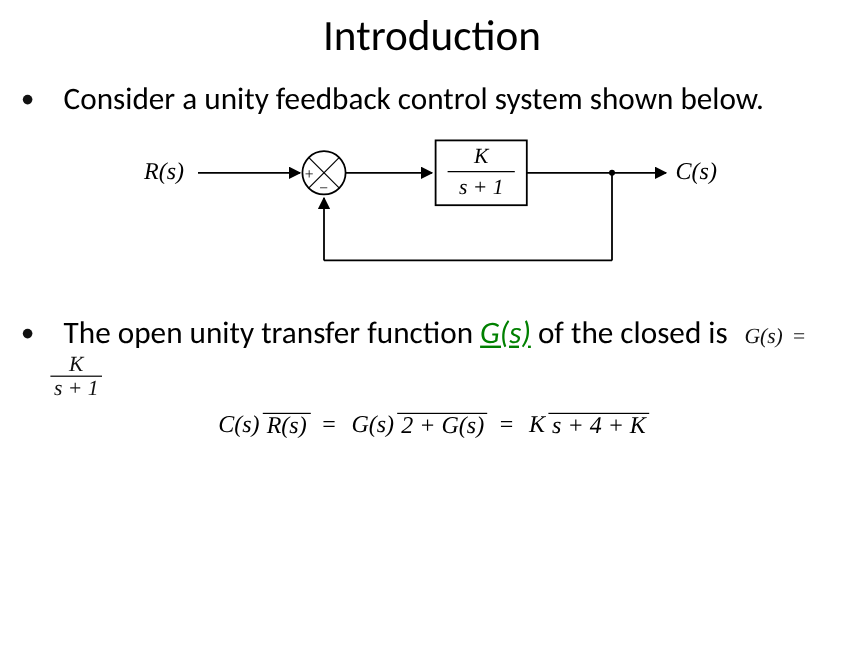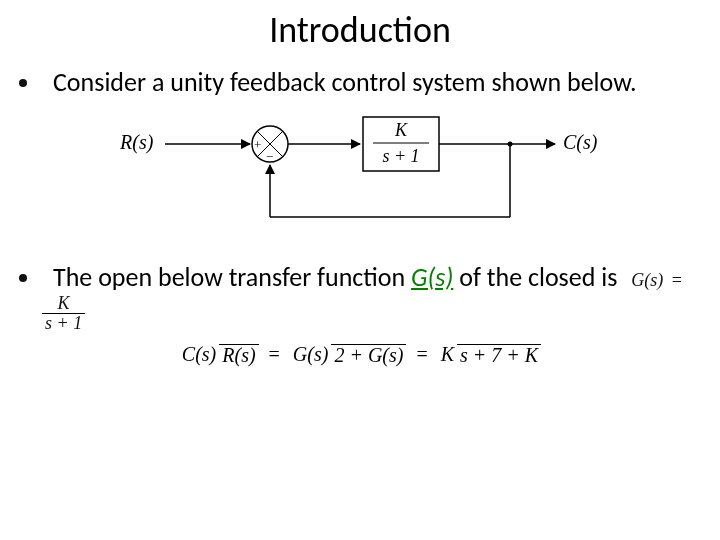--- a/index.html
+++ b/index.html
@@ -122,21 +122,21 @@
 
       <line x1="405" y1="35" x2="405" y2="108" stroke="#000" stroke-width="1.5"></line>
       <line x1="405" y1="108" x2="165" y2="108" stroke="#000" stroke-width="1.5"></line>
       <line x1="165" y1="108" x2="165" y2="56" stroke="#000" stroke-width="1.5" marker-end="url(#arrow)"></line>
     </svg>
   </div>
 
   <ul>
     <li>
       <span class="bullet-text">
-        <span>The open below transfer function </span><span class="gs">G(s)</span><span> of the closed is</span>
+        <span>The open unity transfer function </span><span class="gs">G(s)</span><span> of the closed is</span>
       </span>
       <span class="formula-small">
         <span style="font-style:italic">G(s)</span>
         <span class="mid">=</span>
         <span class="frac">
           <span class="num" style="font-style:italic">K</span>
           <span class="den" style="font-style:italic">s + 1</span>
         </span>
       </span>
     </li>
@@ -149,17 +149,17 @@
       <span class="den" style="font-style:italic">R(s)</span>
     </span>
     <span class="mid eqpart">=</span>
     <span class="frac eqpart">
       <span class="num" style="font-style:italic">G(s)</span>
       <span class="den" style="font-style:italic">2 + G(s)</span>
     </span>
     <span class="mid eqpart">=</span>
     <span class="frac eqpart">
       <span class="num" style="font-style:italic">K</span>
-      <span class="den" style="font-style:italic">s + 7 + K</span>
+      <span class="den" style="font-style:italic">s + 4 + K</span>
     </span>
   </div>
 
 </div>
 
 </body></html>

